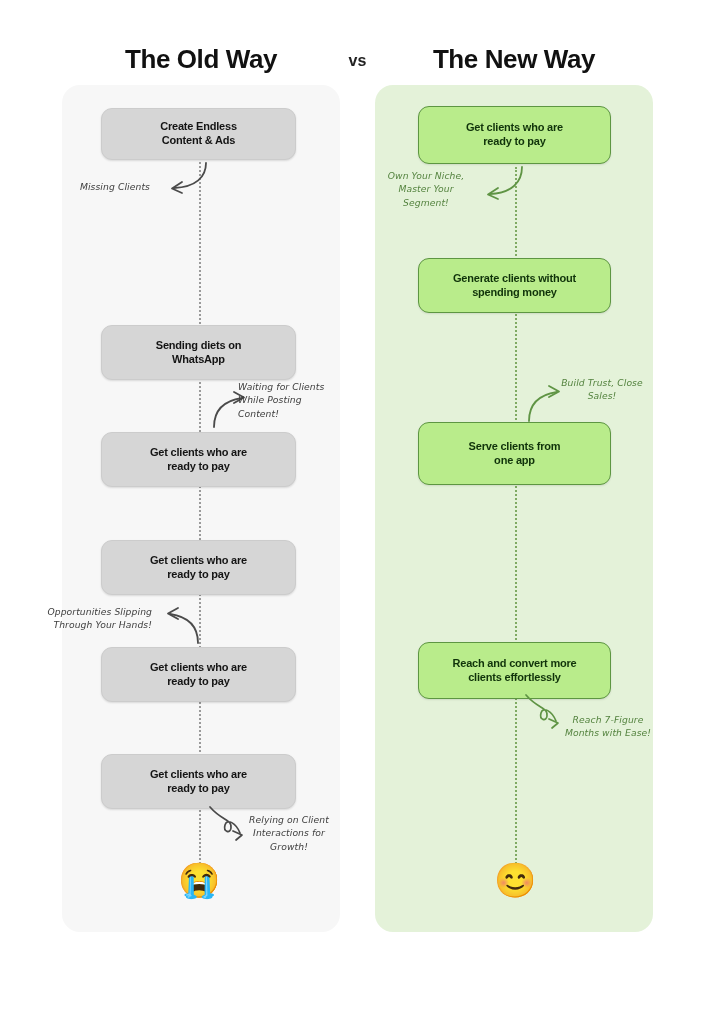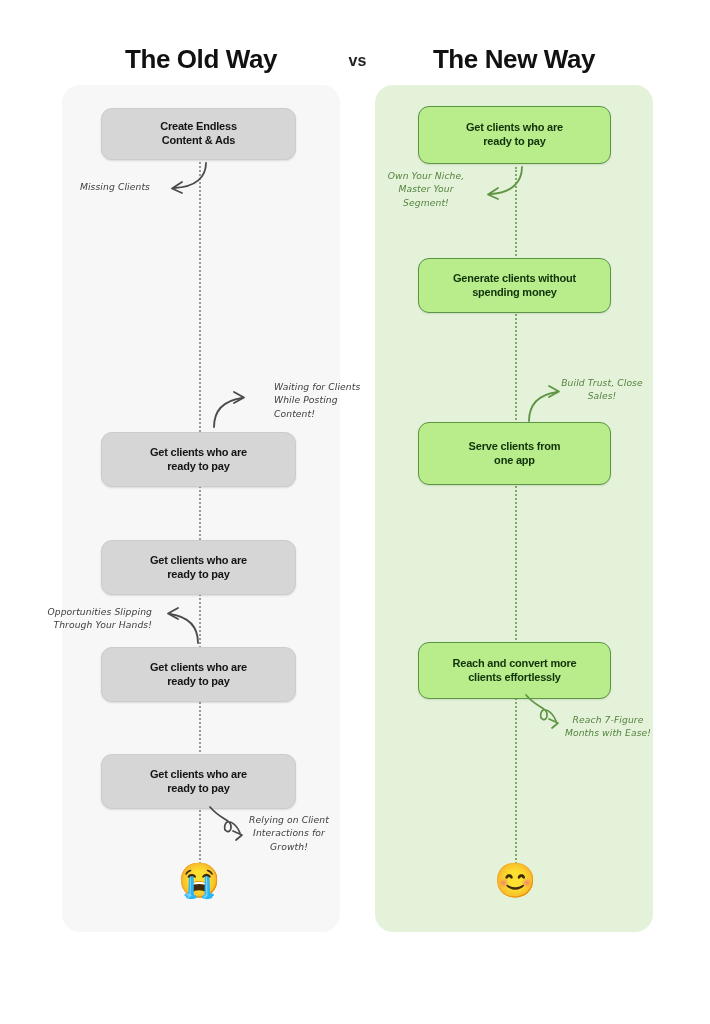--- a/index.html
+++ b/index.html
@@ -143,20 +143,22 @@
 </div>
 
 <div class="panel old">
 
   <div class="spine" style="left:137px; top:68px; height:715px;"></div>
 
   <div class="step" style="top: 23px; height: 52px; white-space: pre-line;">Create Endless
 Content &amp; Ads</div>
 
 
+  <div class="step" style="top: 240px; height: 55px; white-space: pre-line;">Sending diets on
+WhatsApp</div>
 
   <div class="step" style="top: 347px; height: 55px; white-space: pre-line;">Get clients who are
 ready to pay</div>
 
   <div class="step" style="top: 455px; height: 55px; white-space: pre-line;">Get clients who are
 ready to pay</div>
 
   <div class="step" style="top: 562px; height: 55px; white-space: pre-line;">Get clients who are
 ready to pay</div>
 
@@ -166,21 +168,21 @@
   <svg class="arrow-svg" style="left:92px; top:76px;" width="60" height="35" viewBox="0 0 60 35">
     <path d="M52 2 C52 16, 42 26, 20 27" fill="none" stroke="#4a4a4a" stroke-width="1.8" stroke-linecap="round"></path>
     <path d="M28 21 L18 27.5 L28 32" fill="none" stroke="#4a4a4a" stroke-width="1.8" stroke-linecap="round" stroke-linejoin="round"></path>
   </svg>
   <div class="note right-align" style="left: 0px; top: 95px; width: 88px; white-space: pre-line;">Missing Clients</div>
 
   <svg class="arrow-svg" style="left:146px; top:300px;" width="50" height="45" viewBox="0 0 50 45">
     <path d="M6 42 C6 26, 14 16, 34 13" fill="none" stroke="#4a4a4a" stroke-width="1.8" stroke-linecap="round"></path>
     <path d="M26 7 L36 12.5 L26 18" fill="none" stroke="#4a4a4a" stroke-width="1.8" stroke-linecap="round" stroke-linejoin="round"></path>
   </svg>
-  <div class="note left-align" style="left: 176px; top: 295px; width: 105px; white-space: pre-line; margin-left: 36px;">Waiting for Clients
+  <div class="note left-align" style="left: 176px; top: 295px; width: 105px; white-space: pre-line;">Waiting for Clients
 While Posting Content!</div>
 
   <svg class="arrow-svg" style="left:90px; top:516px;" width="55" height="45" viewBox="0 0 55 45">
     <path d="M46 42 C46 26, 38 16, 18 13" fill="none" stroke="#4a4a4a" stroke-width="1.8" stroke-linecap="round"></path>
     <path d="M26 7 L16 12.5 L26 18" fill="none" stroke="#4a4a4a" stroke-width="1.8" stroke-linecap="round" stroke-linejoin="round"></path>
   </svg>
   <div class="note right-align" style="left: -58px; top: 520px; width: 148px; white-space: pre-line;">Opportunities Slipping
 Through Your Hands!</div>
 
   <svg class="arrow-svg" style="left:140px; top:722px;" width="60" height="50" viewBox="0 0 60 50">

